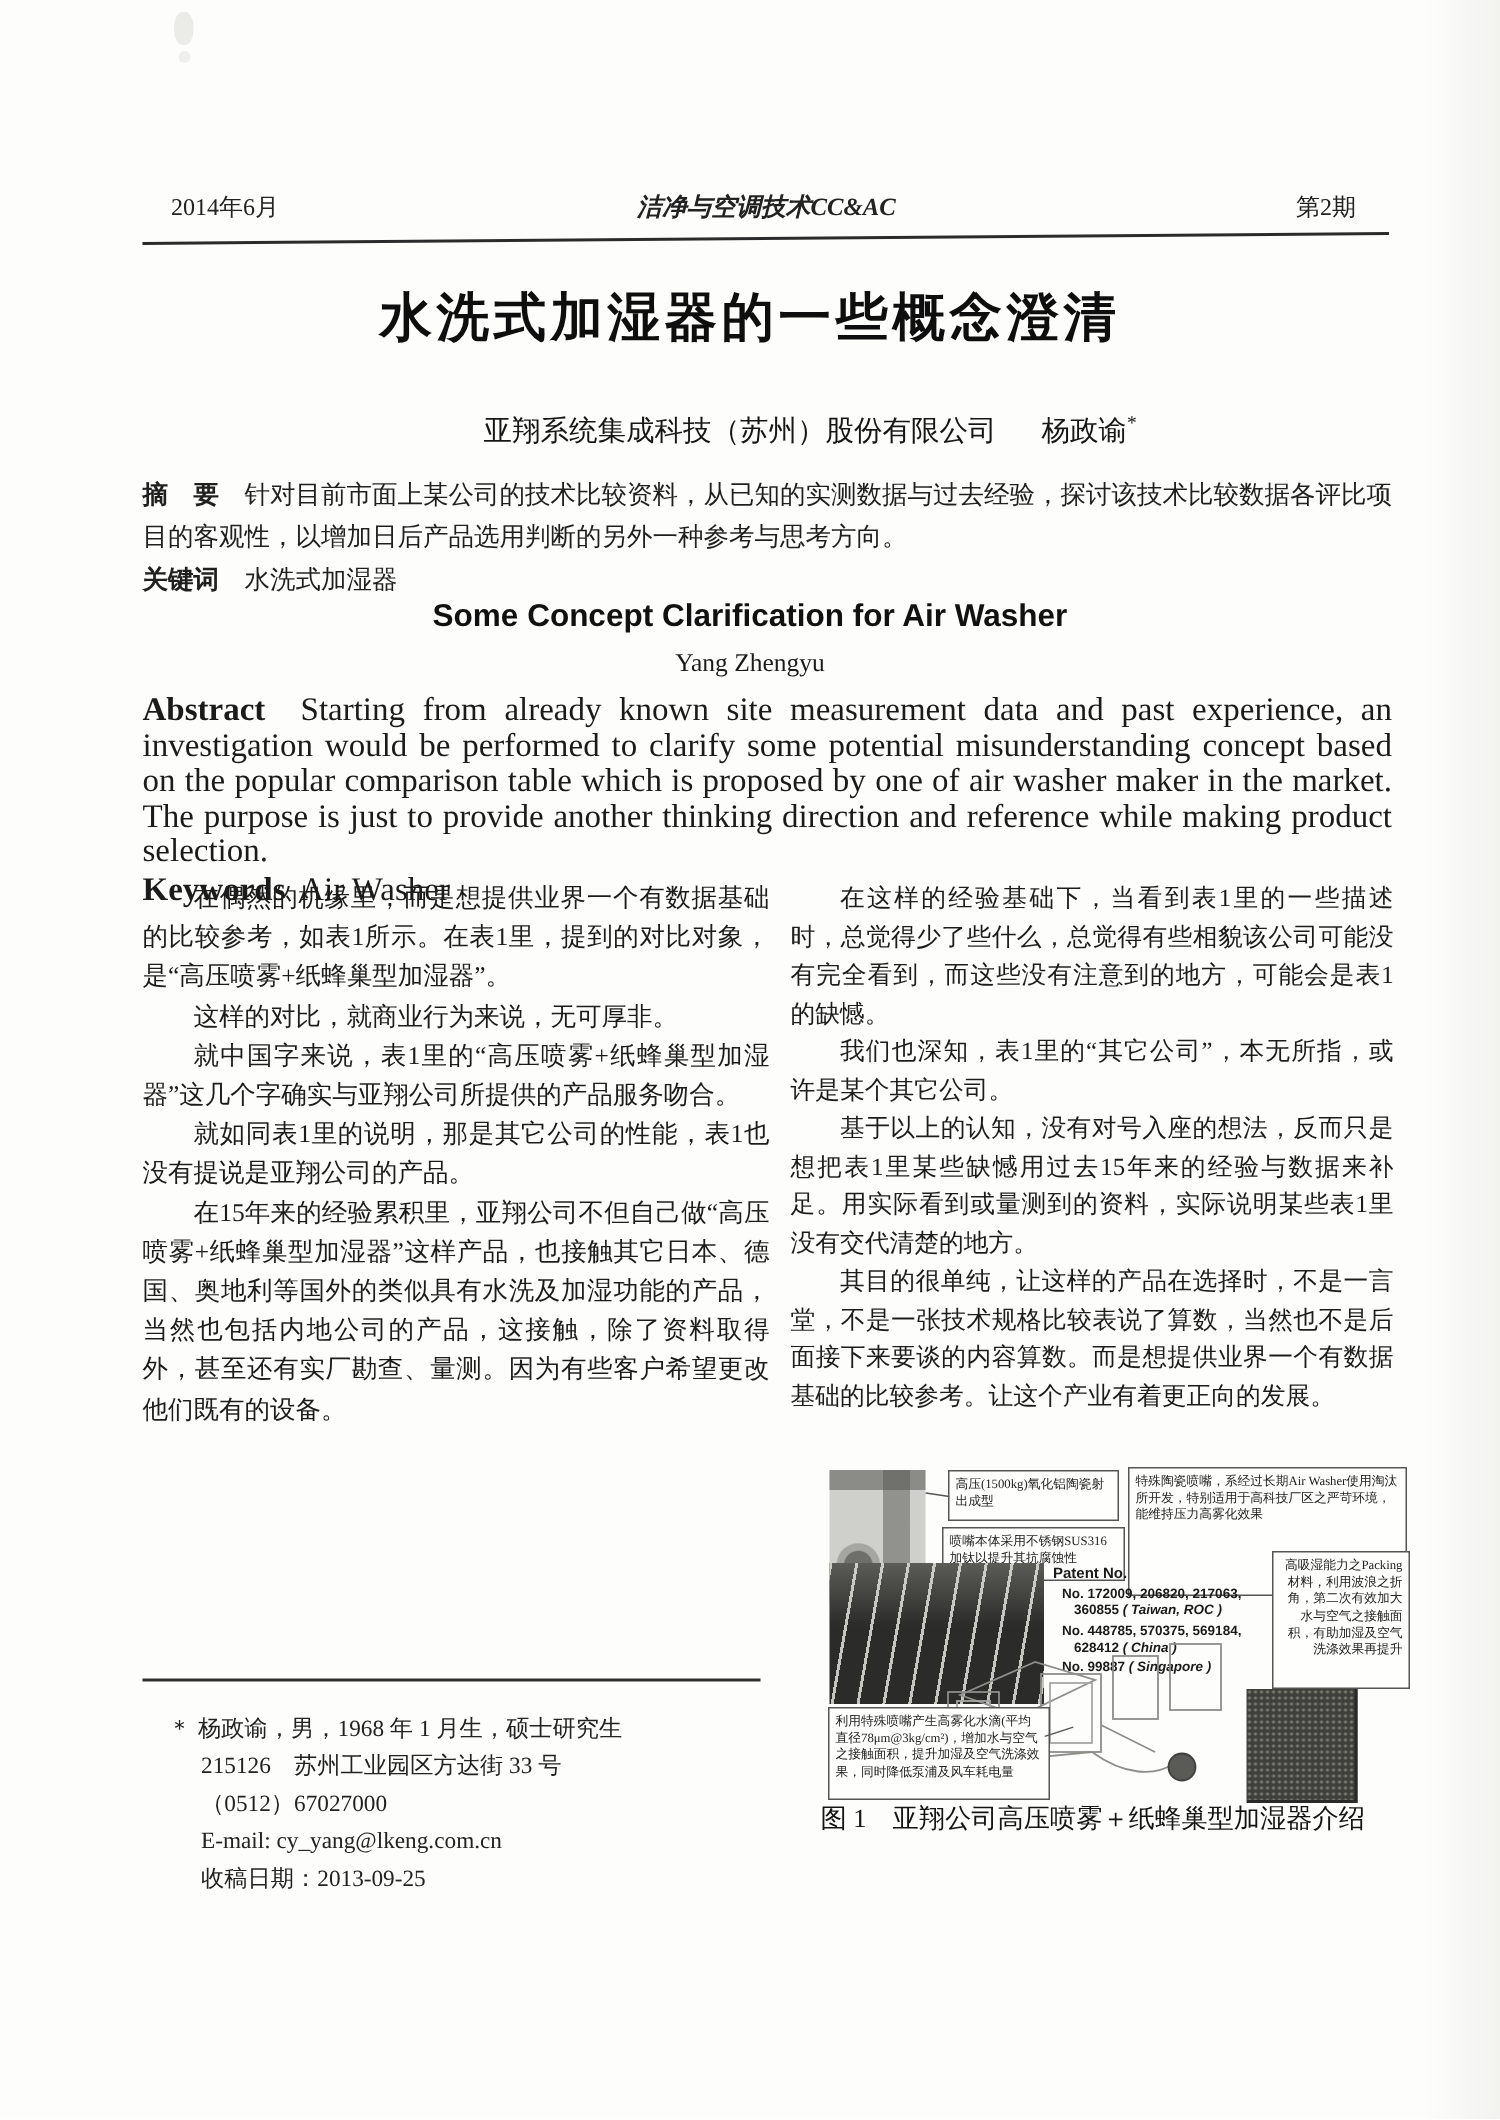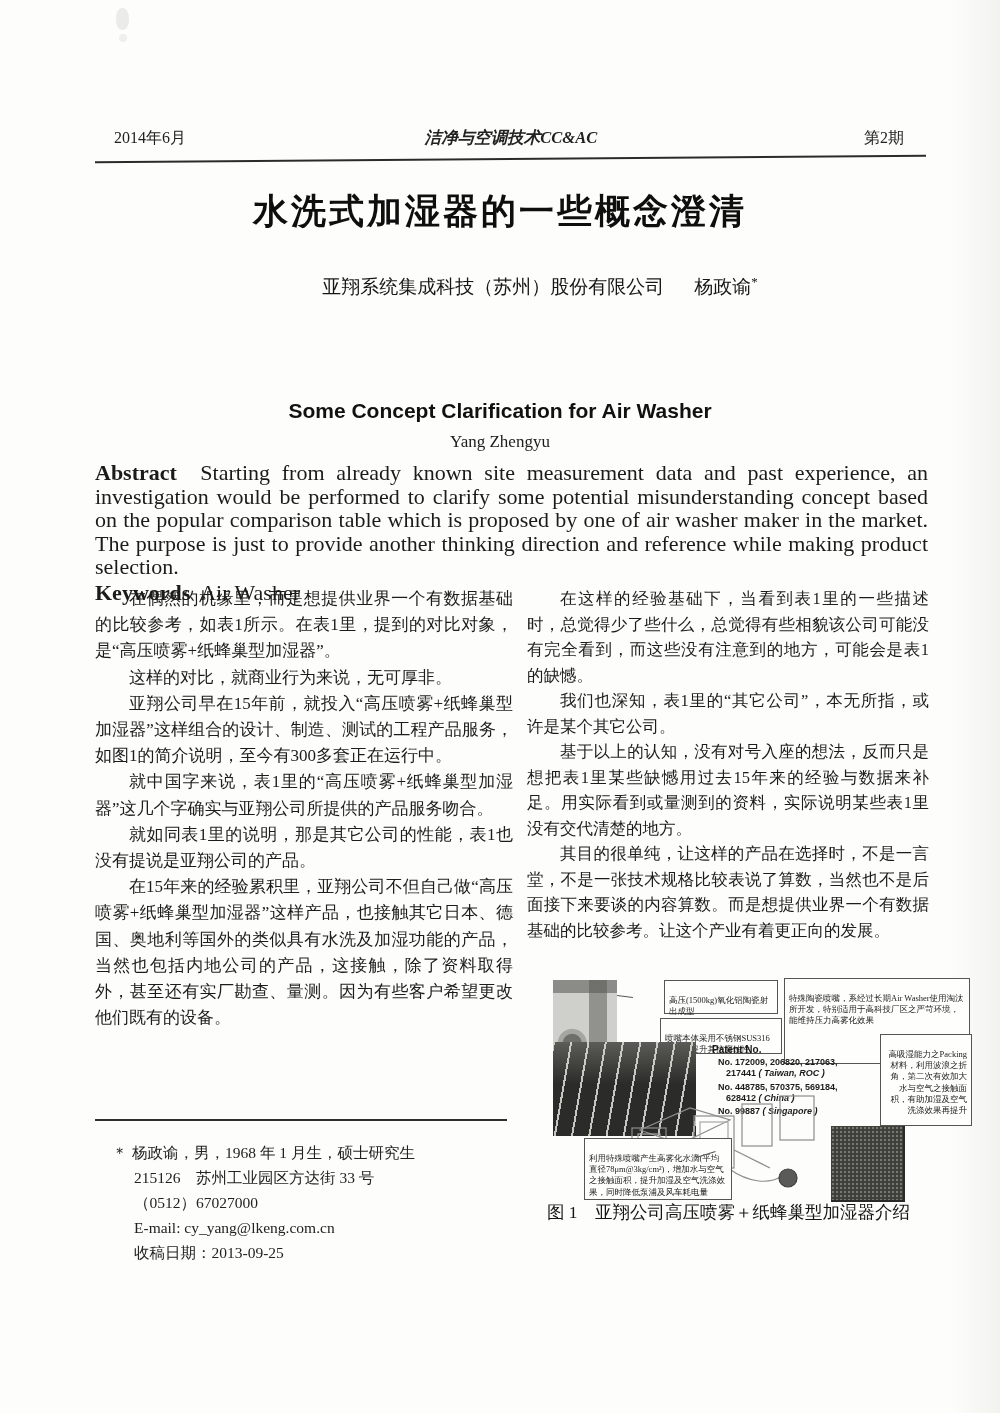--- a/index.html
+++ b/index.html
@@ -55,36 +55,36 @@
   .fn-rule { position:absolute; left:95px; top:1119px; width:412px; height:2px; background:#2e2e2e; }
   .footnote { position:absolute; left:112px; top:1127px; width:400px;
     font-size:15.5px; line-height:25px; color:#222;margin-top:13px; }
   .footnote .row { padding-left:22px; }
   .footnote .row.first { padding-left:0; }
   .fn-mark { display:inline-block; width:20px; }
 
   
   .figure { position:absolute; left:552px; top:972px; width:390px; height:252px; }
   .fbox { position:absolute; border:1px solid #555; background:#fefefd;
-    padding:14px 4px; font-size:8.5px; line-height:1.32; color:#222; text-align:left;margin-left:32px; }
+    padding:3px 4px; font-size:8.5px; line-height:1.32; color:#222; text-align:left; }
   .f-photo1 { position:absolute; left:1px; top:8px; width:64px; height:88px;
     background-color:#cfcfcc;
     background-image:
       linear-gradient(180deg, rgba(84,84,80,.55) 0 13px, transparent 13px),
       radial-gradient(circle at 30% 72%, #6e6e6a 0 9px, #a5a5a1 10px 14px, transparent 15px),
       linear-gradient(90deg, transparent 0 36px, rgba(70,70,66,.45) 36px 54px, transparent 54px); }
   .f-box1 { left:80px; top:8px;  width:114px; height:34px; }
   .f-box2 { left:76px; top:46px; width:122px; height:36px; }
   .f-box3 { left:200px; top:6px; width:186px; height:86px; }
   .f-photo2 { position:absolute; left:1px; top:70px; width:143px; height:94px;
     background-color:#2b2b29;
     background-image:
       repeating-linear-gradient(100deg, rgba(225,225,218,.85) 0 2px, transparent 2px 17px),
       linear-gradient(180deg, rgba(150,150,144,.45), transparent 45%); }
-  .f-patent { position:absolute; left:160px; top:72px; width:146px; height:80px;
+  .f-patent { position:absolute; left:150px; top:72px; width:146px; height:80px;
     font-family:"Liberation Sans","DejaVu Sans",sans-serif; color:#1a1a1a; }
   .f-patent .ph { font-size:10px; font-weight:bold; }
   .f-patent .pl { font-size:9px; font-weight:bold; padding-left:14px; text-indent:-8px; line-height:1.25; margin-top:2px; }
   .f-patent .region { font-style:italic; }
   .f-box4 { left:296px; top:62px; width:92px; height:92px;text-align:right; }
   .f-photo3 { position:absolute; left:279px; top:154px; width:74px; height:76px;
     background-color:#3f3f3c;
     background-image:radial-gradient(rgba(170,170,158,.55) .8px, transparent 1.3px);
     background-size:4px 4px; box-shadow:inset -2px -2px 0 #2a2a28; }
   .f-sketch { position:absolute; left:58px; top:118px; width:226px; height:104px; }
@@ -109,54 +109,57 @@
     <span class="header-issue">第2期</span>
   </div>
   <div class="header-rule"></div>
 
   <div class="title">水洗式加湿器的一些概念澄清</div>
 
   <div class="byline">
     <span>亚翔系统集成科技（苏州）股份有限公司</span><span class="gap"></span><span>杨政谕</span><sup>*</sup>
   </div>
 
+  <div class="cn-abs">
+    <div><span class="lab">摘　要</span>　<span>针对目前市面上某公司的技术比较资料，从已知的实测数据与过去经验，探讨该技术比较数据各评比项目的客观性，以增加日后产品选用判断的另外一种参考与思考方向。</span></div>
+    <div class="kwline"><span class="kw-lab">关键词</span>　<span>水洗式加湿器</span></div>
+  </div>
 
   <div class="en-title">Some Concept Clarification for Air Washer</div>
   <div class="en-author">Yang Zhengyu</div>
 
   <div class="en-abs">
     <div><b>Abstract</b>&nbsp; <span>Starting from already known site measurement data and past experience, an investigation would be performed to clarify some potential misunderstanding concept based on the popular comparison table which is proposed by one of air washer maker in the market. The purpose is just to provide another thinking direction and reference while making product selection.</span></div>
     <div class="en-kw"><b>Keywords</b>&nbsp; <span>Air Washer</span></div>
   </div>
 
   <div class="col-left">
     <p>在偶然的机缘里，而是想提供业界一个有数据基础的比较参考，如表1所示。在表1里，提到的对比对象，是“高压喷雾+纸蜂巢型加湿器”。</p>
     <p>这样的对比，就商业行为来说，无可厚非。</p>
-    <p>亚翔公司早在15年前，就投入“高压喷雾+纸蜂巢型加湿器”这样组合的设计、制造、测试的工程产品服务，如图1的简介说明，至今有300多套正在运行中。</p>
     <p>就中国字来说，表1里的“高压喷雾+纸蜂巢型加湿器”这几个字确实与亚翔公司所提供的产品服务吻合。</p>
     <p>就如同表1里的说明，那是其它公司的性能，表1也没有提说是亚翔公司的产品。</p>
     <p>在15年来的经验累积里，亚翔公司不但自己做“高压喷雾+纸蜂巢型加湿器”这样产品，也接触其它日本、德国、奥地利等国外的类似具有水洗及加湿功能的产品，当然也包括内地公司的产品，这接触，除了资料取得外，甚至还有实厂勘查、量测。因为有些客户希望更改他们既有的设备。</p>
   </div>
 
   <div class="col-right">
     <p>在这样的经验基础下，当看到表1里的一些描述时，总觉得少了些什么，总觉得有些相貌该公司可能没有完全看到，而这些没有注意到的地方，可能会是表1的缺憾。</p>
     <p>我们也深知，表1里的“其它公司”，本无所指，或许是某个其它公司。</p>
     <p>基于以上的认知，没有对号入座的想法，反而只是想把表1里某些缺憾用过去15年来的经验与数据来补足。用实际看到或量测到的资料，实际说明某些表1里没有交代清楚的地方。</p>
     <p>其目的很单纯，让这样的产品在选择时，不是一言堂，不是一张技术规格比较表说了算数，当然也不是后面接下来要谈的内容算数。而是想提供业界一个有数据基础的比较参考。让这个产业有着更正向的发展。</p>
   </div>
 
   <div class="figure">
     <div class="f-photo1"></div>
     <div class="fbox f-box1">高压(1500kg)氧化铝陶瓷射出成型</div>
     <div class="fbox f-box2">喷嘴本体采用不锈钢SUS316加钛以提升其抗腐蚀性</div>
     <div class="fbox f-box3">特殊陶瓷喷嘴，系经过长期Air Washer使用淘汰所开发，特别适用于高科技厂区之严苛环境，能维持压力高雾化效果</div>
     <div class="f-photo2"></div>
     <div class="f-patent">
       <div class="ph">Patent No.</div>
-      <div class="pl"><span>No. 172009, 206820, 217063, 217441</span> <span class="region">( Taiwan, ROC )</span></div>
+      <div class="pl"><span>No. 172009, 206820, 217063, 360855</span> <span class="region">( Taiwan, ROC )</span></div>
       <div class="pl"><span>No. 448785, 570375, 569184, 628412</span> <span class="region">( China )</span></div>
       <div class="pl"><span>No. 99887</span> <span class="region">( Singapore )</span></div>
     </div>
     <div class="fbox f-box4">高吸湿能力之Packing材料，利用波浪之折角，第二次有效加大水与空气之接触面积，有助加湿及空气洗涤效果再提升</div>
     <div class="f-photo3"></div>
     <div class="f-sketch">
       <svg width="226" height="104" viewBox="0 0 226 104" xmlns="http://www.w3.org/2000/svg">
         <g fill="none" stroke="#8d8d89" stroke-width="1.2">
           <polygon points="30,40 80,18 120,30 70,54"></polygon>
           <rect x="22" y="38" width="34" height="46"></rect>

